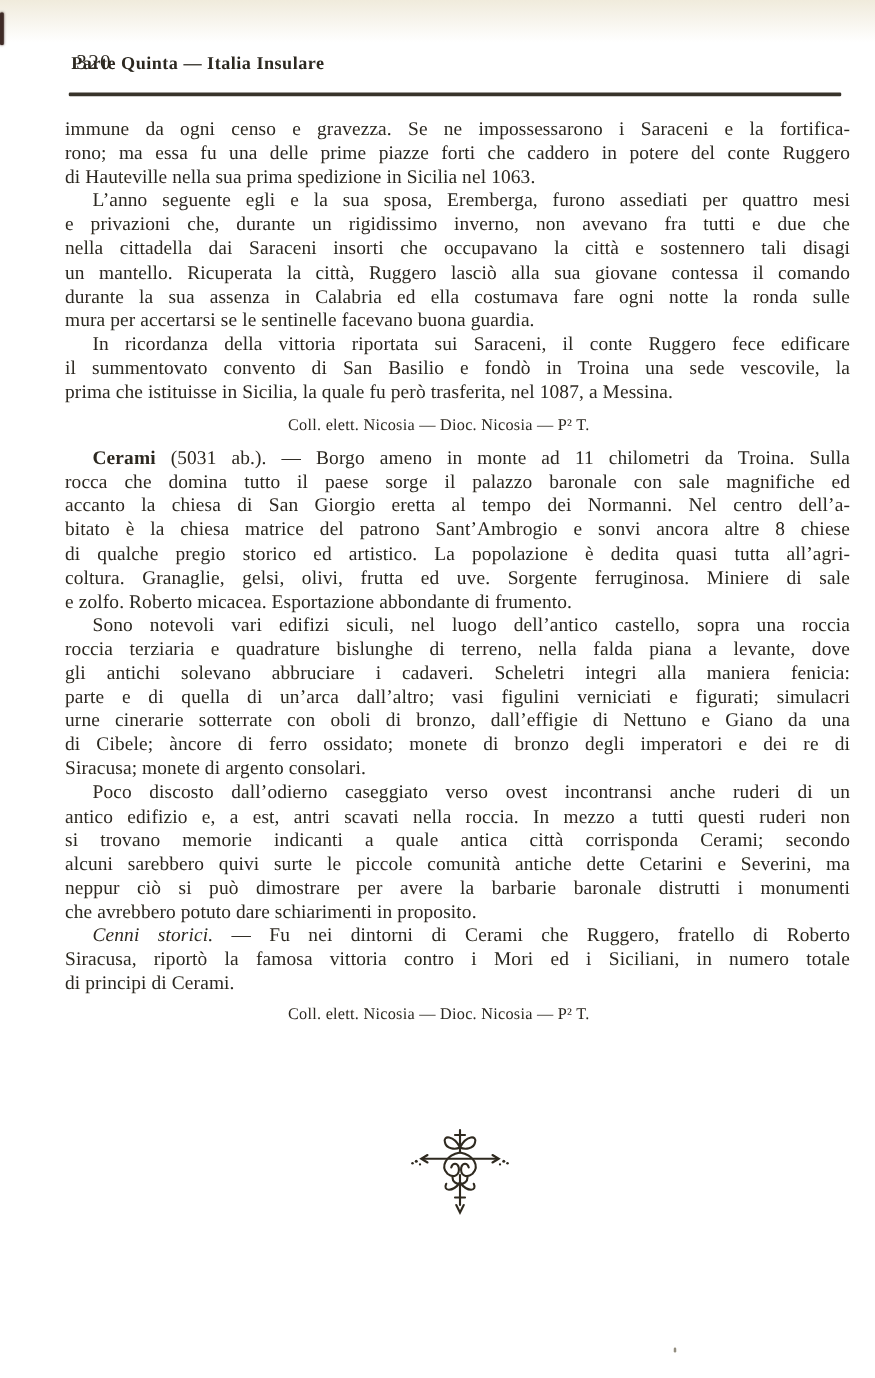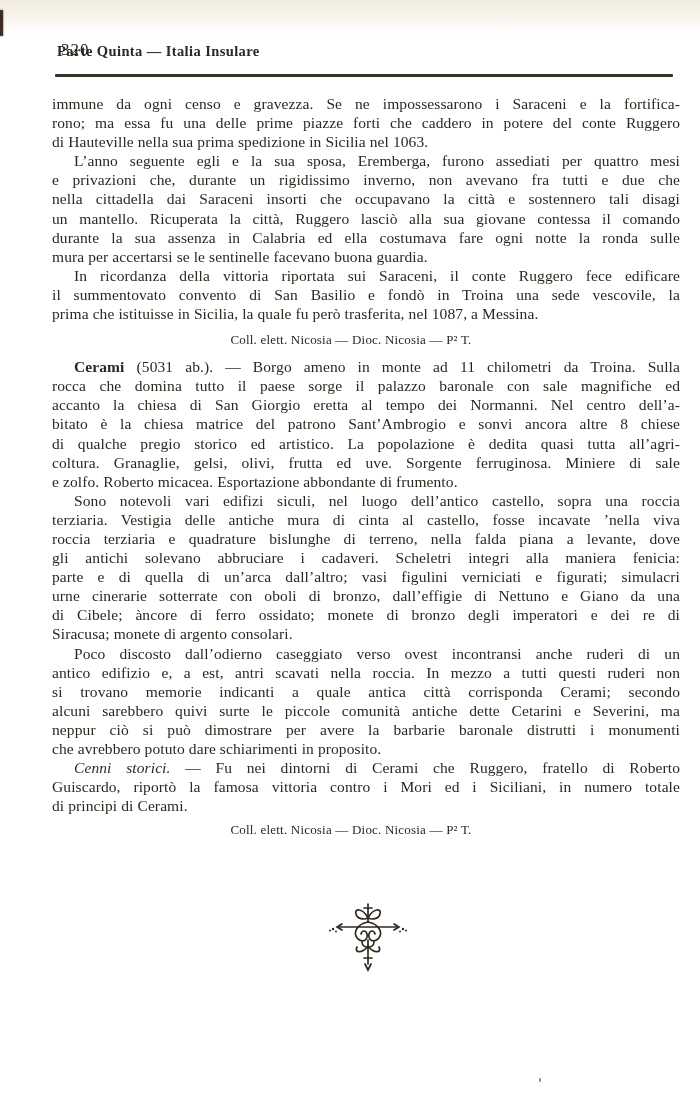--- a/index.html
+++ b/index.html
@@ -100,42 +100,41 @@
           <div class="line">accanto la chiesa di San Giorgio eretta al tempo dei Normanni. Nel centro dell’a-</div>
           <div class="line">bitato è la chiesa matrice del patrono Sant’Ambrogio e sonvi ancora altre 8 chiese</div>
           <div class="line">di qualche pregio storico ed artistico. La popolazione è dedita quasi tutta all’agri-</div>
           <div class="line">coltura. Granaglie, gelsi, olivi, frutta ed uve. Sorgente ferruginosa. Miniere di sale</div>
           <div class="line last">e zolfo. Roberto micacea. Esportazione abbondante di frumento.</div>
         </div>
     </div>
 
     <div class="para">
         <div class="line ind">Sono notevoli vari edifizi siculi, nel luogo dell’antico castello, sopra una roccia</div>
-        <div class="line">terziaria. Vestigia delle antiche mura di cinta al castello, fosse incavate ’nella viva</div>
         <div class="line">roccia terziaria e quadrature bislunghe di terreno, nella falda piana a levante, dove</div>
         <div class="line">gli antichi solevano abbruciare i cadaveri. Scheletri integri alla maniera fenicia:</div>
         <div class="line">parte e di quella di un’arca dall’altro; vasi figulini verniciati e figurati; simulacri</div>
         <div class="line">urne cinerarie sotterrate con oboli di bronzo, dall’effigie di Nettuno e Giano da una</div>
         <div class="line">di Cibele; àncore di ferro ossidato; monete di bronzo degli imperatori e dei re di</div>
         <div class="line last">Siracusa; monete di argento consolari.</div>
       </div>
 
     <div class="para">
         <div class="line ind">Poco discosto dall’odierno caseggiato verso ovest incontransi anche ruderi di un</div>
         <div class="line">antico edifizio e, a est, antri scavati nella roccia. In mezzo a tutti questi ruderi non</div>
         <div class="line">si trovano memorie indicanti a quale antica città corrisponda Cerami; secondo</div>
         <div class="line">alcuni sarebbero quivi surte le piccole comunità antiche dette Cetarini e Severini, ma</div>
         <div class="line">neppur ciò si può dimostrare per avere la barbarie baronale distrutti i monumenti</div>
         <div class="line last">che avrebbero potuto dare schiarimenti in proposito.</div>
       </div>
 
     <div class="para">
       <div class="line ind"><span class="lead-italic">Cenni storici.</span><span> — Fu nei dintorni di Cerami che Ruggero, fratello di Roberto</span></div>
       <div>
-          <div class="line">Guiscardo, riportò la famosa vittoria contro i Mori ed i Siciliani, in numero totale</div>
+          <div class="line">Siracusa, riportò la famosa vittoria contro i Mori ed i Siciliani, in numero totale</div>
           <div class="line last">di principi di Cerami.</div>
         </div>
     </div>
 
     <div class="divider second">Coll. elett. Nicosia — Dioc. Nicosia — P² T.</div>
 
   </div>
 
   <svg class="ornament" viewBox="0 0 80 70" xmlns="http://www.w3.org/2000/svg">
     <g stroke="#2f2a20" fill="none" stroke-width="1.7" stroke-linecap="round">

